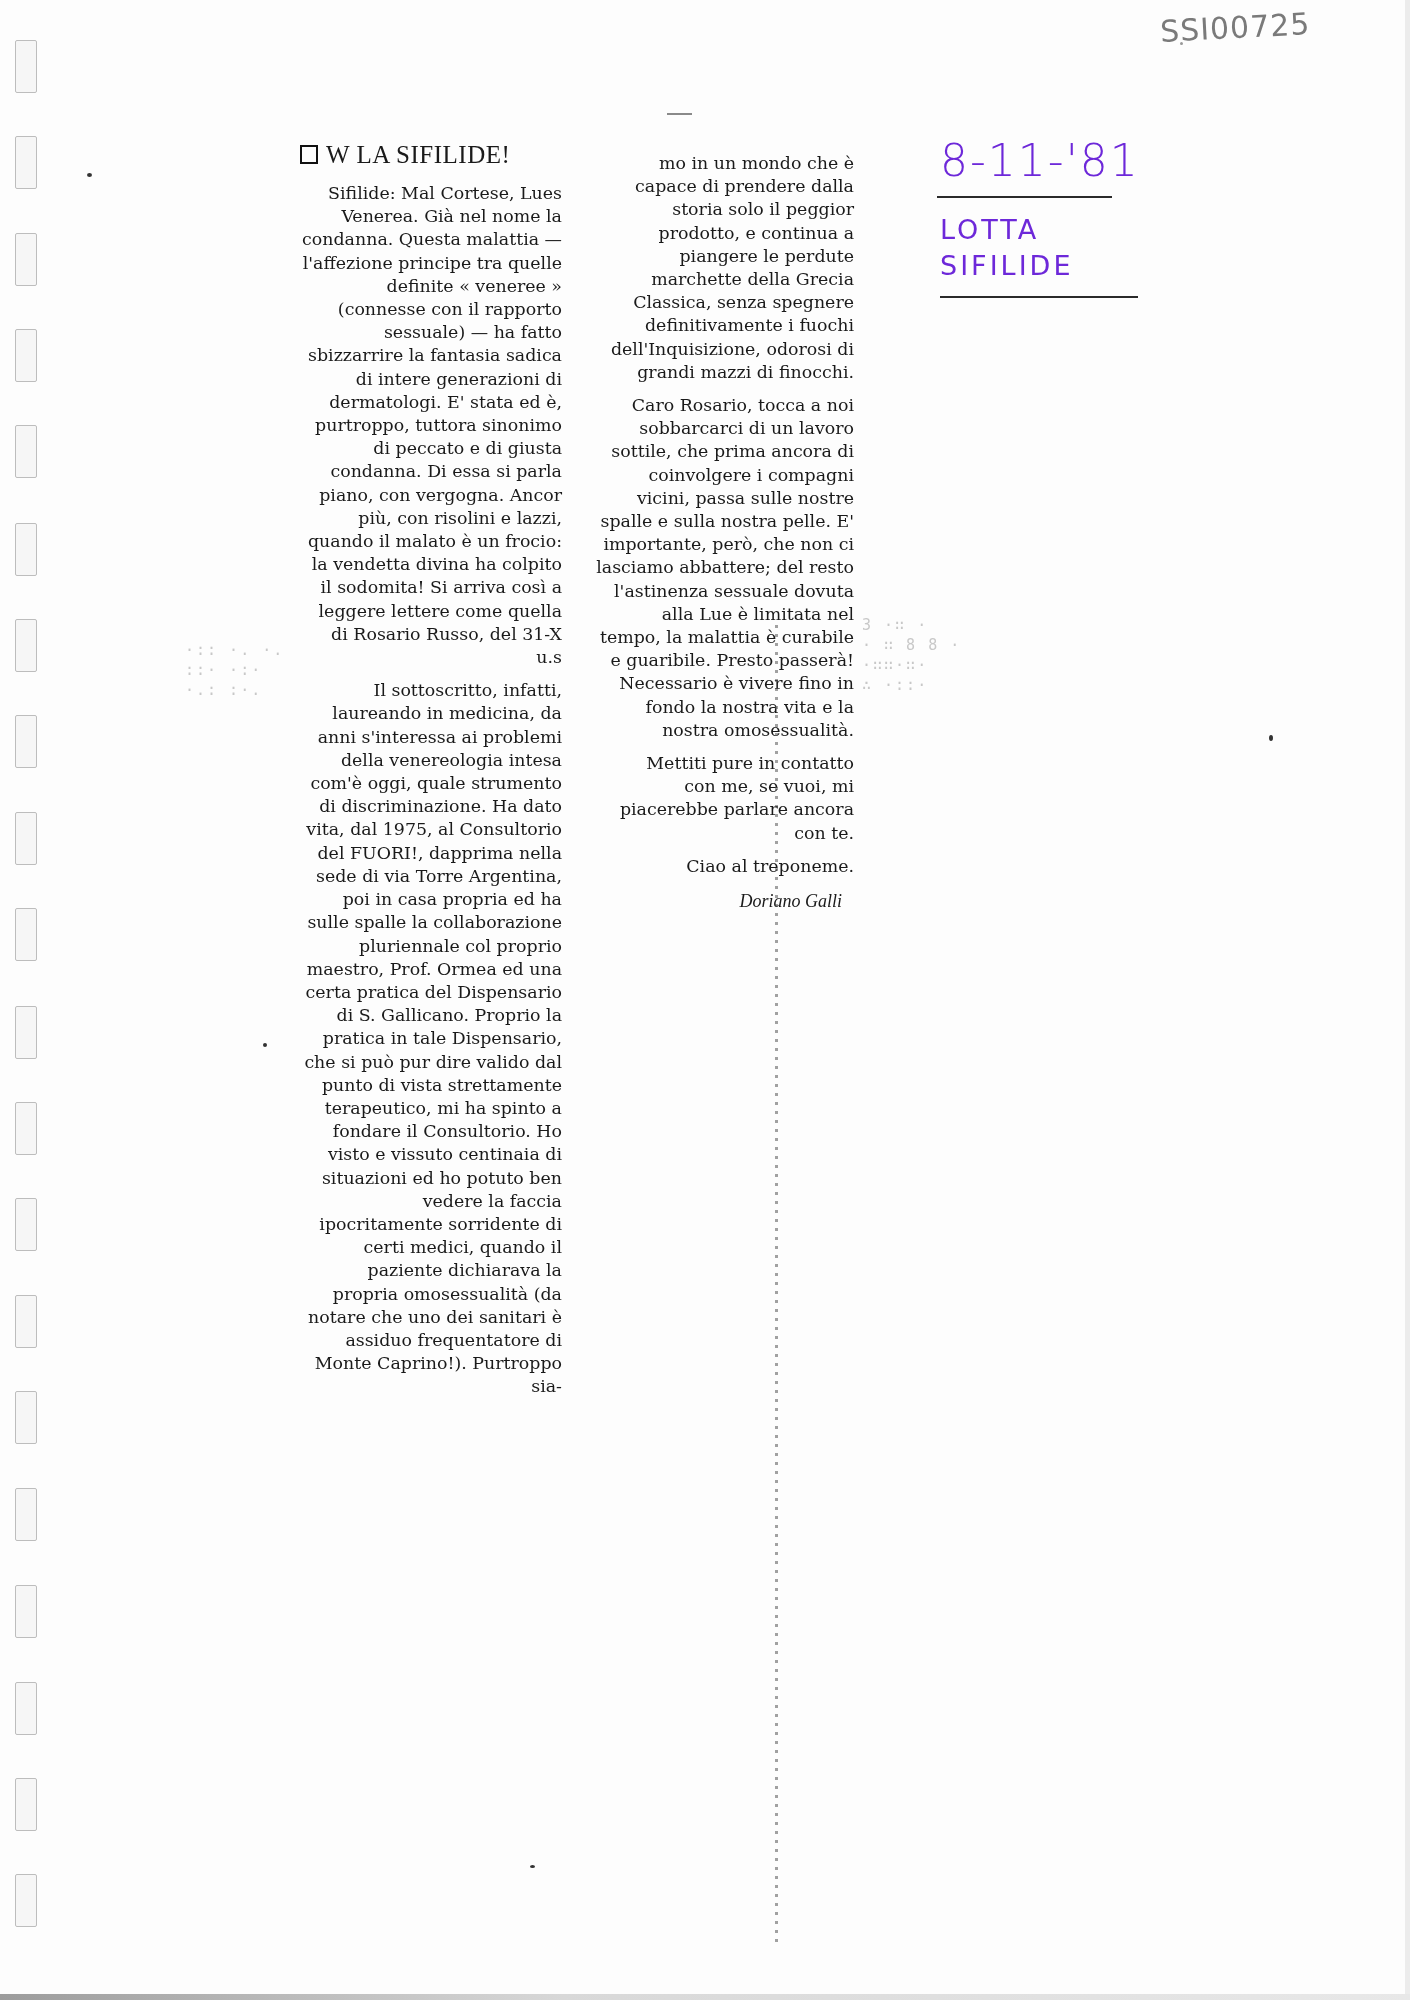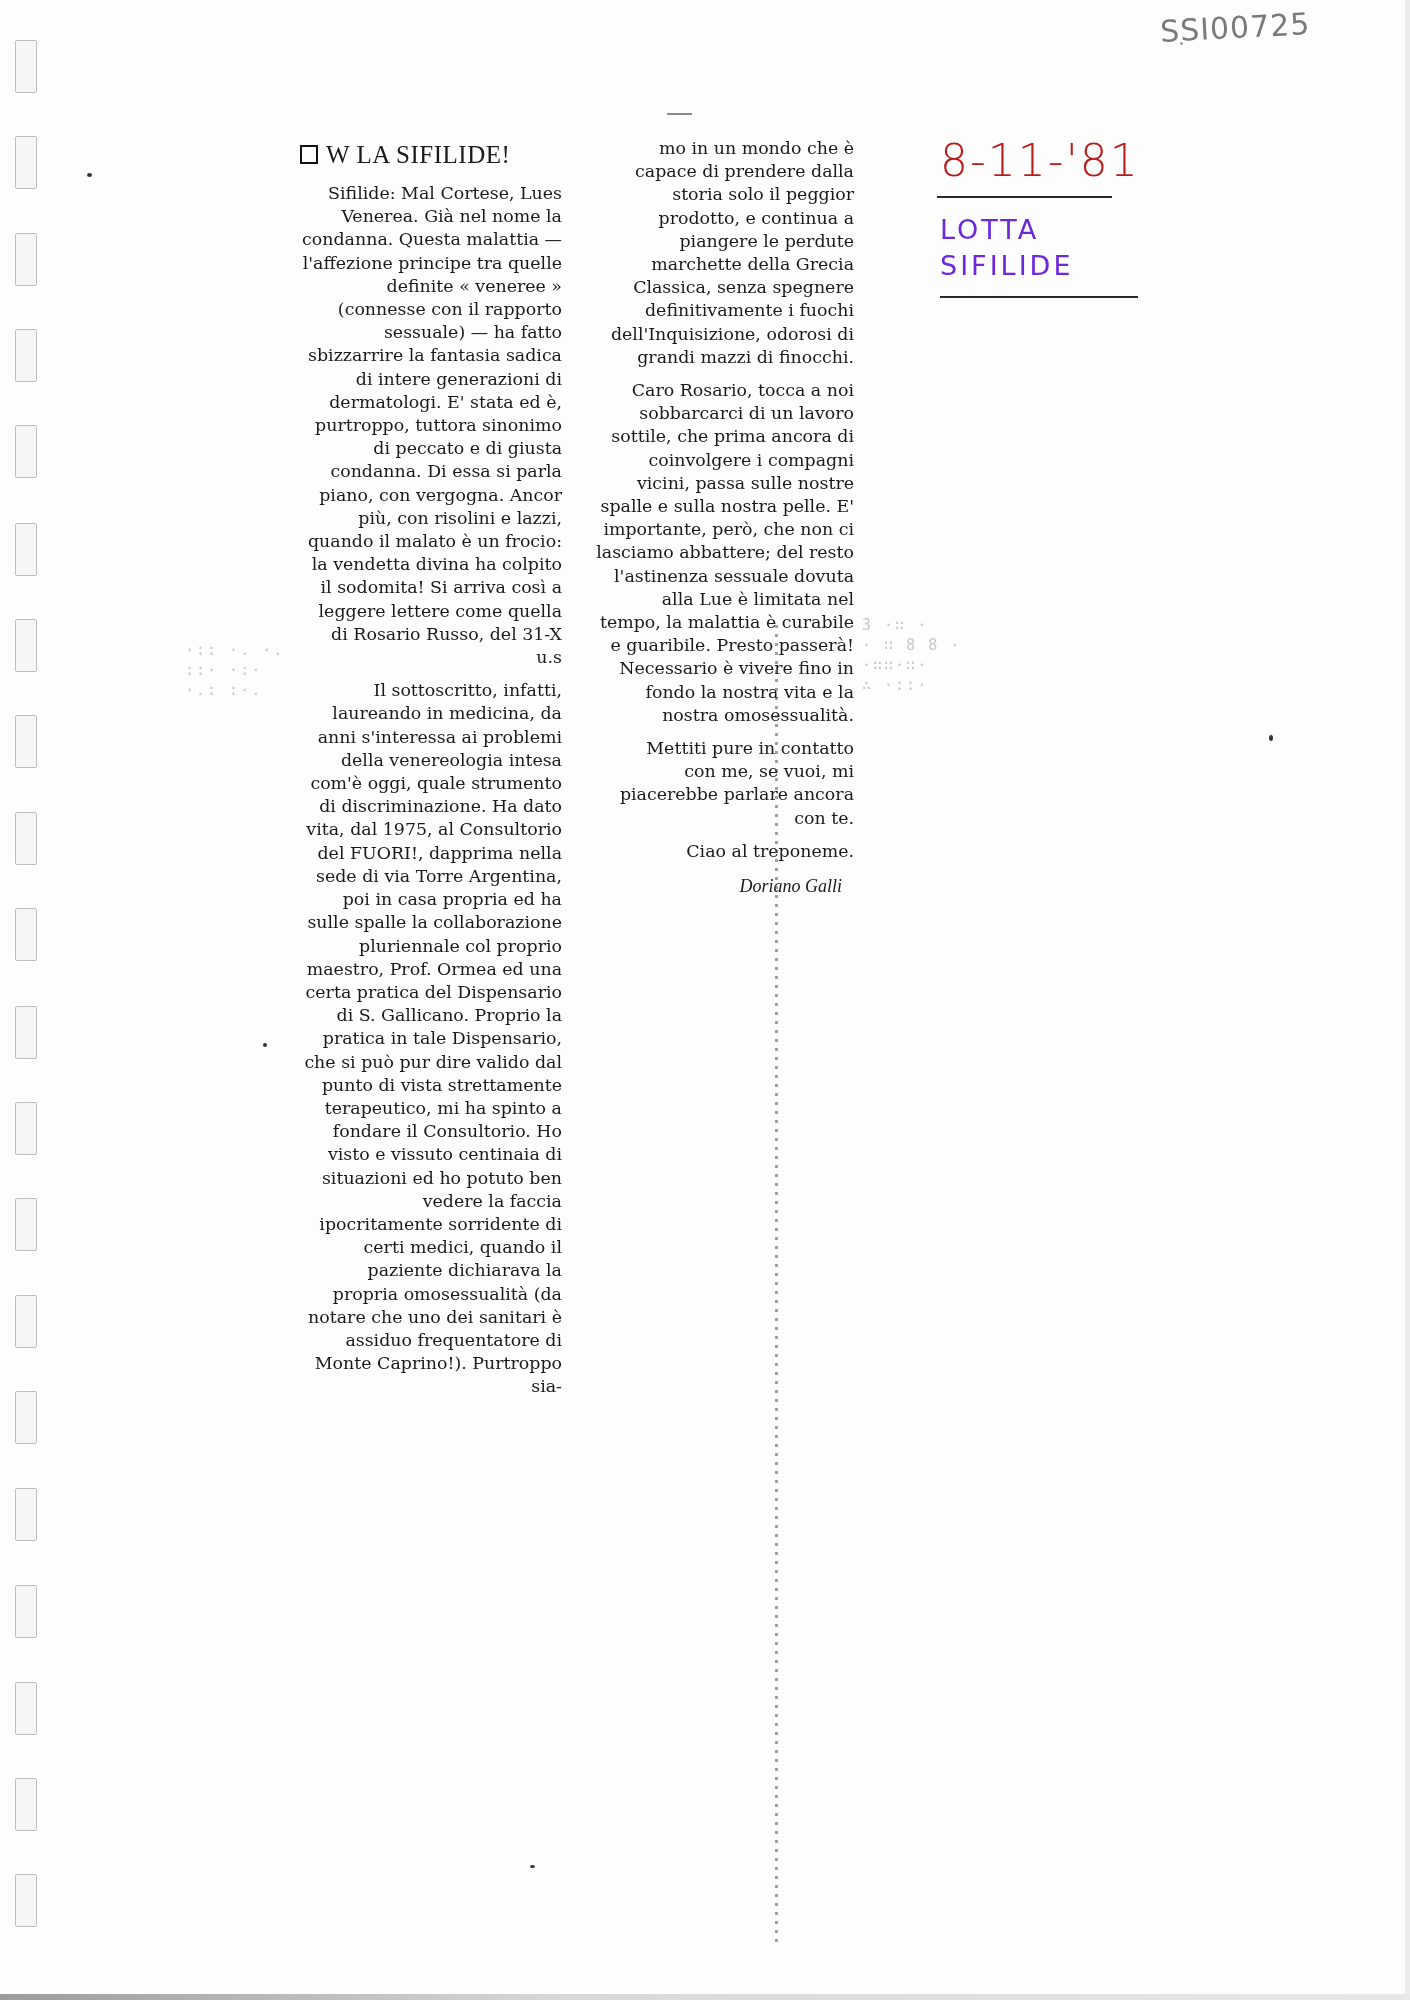--- a/index.html
+++ b/index.html
@@ -20,38 +20,38 @@
 
     
     .archive-id {
       position: absolute; left: 1160px; top: 10px;
       font-family: "DejaVu Sans", sans-serif; font-size: 30px;
       color: #7a7a7a; letter-spacing: 1px; transform: rotate(-3deg);
     }
     .date-note {
       position: absolute; left: 940px; top: 135px;
       font-family: "DejaVu Sans", sans-serif; font-size: 44px;
-      color: #b91c1c; letter-spacing: 2px; font-weight: 300;
+      color: #6d28d9; letter-spacing: 2px; font-weight: 300;
     }
     .rule {
       position: absolute; height: 2px; background: #2a2a2a;
     }
     .source-note {
       position: absolute; left: 940px; top: 212px;
       font-family: "DejaVu Sans", sans-serif; font-size: 27px; line-height: 36px;
       color: #6d28d9; letter-spacing: 3px;
     }
 
     
     .column {
       position: absolute; font-size: 17.4px; line-height: 23.2px;
       text-align: justify; hyphens: none;
     }
     .col1 { left: 300px; top: 140px; width: 262px; }
-    .col2 { left: 596px; top: 137px; width: 258px; }
+    .col2 { left: 596px; top: 152px; width: 258px; }
     .headline {
       font-family: "Liberation Serif", serif; font-weight: normal;
       font-size: 25px; line-height: 30px; margin: 0 0 12px 0; letter-spacing: 0.5px;
       white-space: nowrap;
     }
     .headline .box-glyph {
       display: inline-block; width: 14px; height: 15px; border: 2px solid #111;
       margin-right: 8px; vertical-align: -1px;
     }
     .column p { margin: 0 0 10px 0; text-indent: 18px; text-align: right; }

